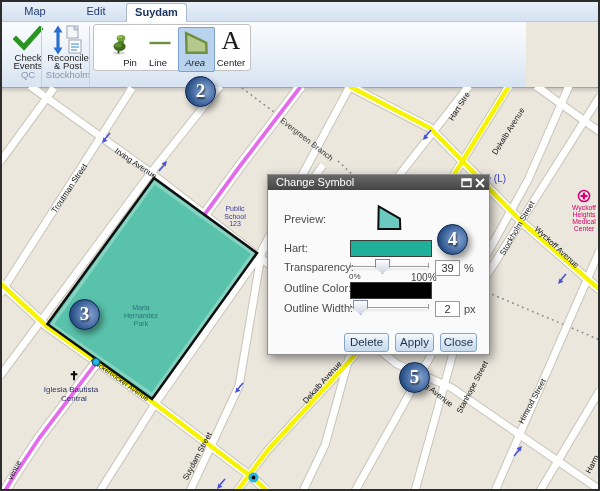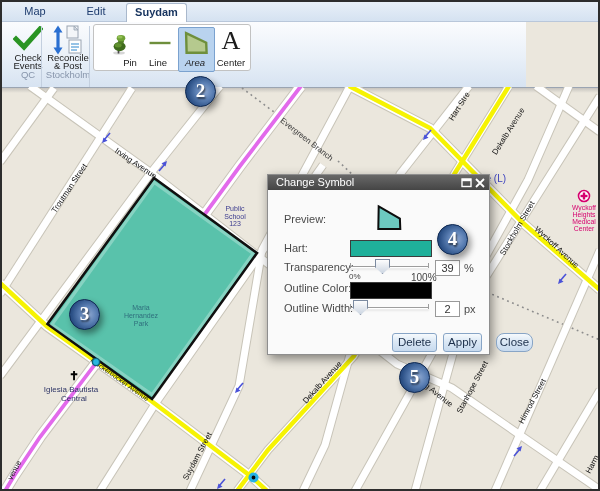--- a/index.html
+++ b/index.html
@@ -13,21 +13,21 @@
   .grplabel{position:absolute;font-size:9.5px;color:#8795ab;text-align:center;top:55px;}
   .gsep{position:absolute;top:5px;height:61px;width:1px;background:#c3cfdf;}
   .btnlabel{position:absolute;font-size:9.5px;line-height:8.3px;color:#1b1b1b;text-align:center;}
   .mpanel{position:absolute;left:91px;top:3px;width:156px;height:45px;background:#ffffff;border:1px solid #c2c2c2;border-radius:3px;}
   .areabtn{position:absolute;left:84px;top:2px;width:35px;height:43px;background:#b9d3ef;border:1px solid #7ba2cf;border-radius:2px;}
   
   .dialog{position:absolute;left:267px;top:174px;width:221px;height:179px;background:#fafafa;border:1px solid #8e8e8e;box-shadow:2px 4px 10px rgba(0,0,0,0.45);z-index:20;}
   .dtitle{position:absolute;left:0;top:0;width:100%;height:15px;background:linear-gradient(#686868,#454545);color:#fff;font-size:11px;line-height:15px;padding-left:8px;box-sizing:border-box;}
   .dlabel{position:absolute;font-size:11px;color:#4a4a4a;}
   .dinput{position:absolute;width:23px;height:14px;background:#fff;border:1px solid #999;font-size:11px;color:#333;text-align:center;line-height:14px;}
-  .dbtn{position:absolute;top:158px;height:17px;border:1px solid #88a5c6;border-radius:3px;background:linear-gradient(#f6fafd,#dbe8f5 45%,#c7daee);font-size:11.5px;color:#1c2f4a;text-align:center;line-height:17px;margin-left:48px;}
+  .dbtn{position:absolute;top:158px;height:17px;border:1px solid #88a5c6;border-radius:3px;background:linear-gradient(#f6fafd,#dbe8f5 45%,#c7daee);font-size:11.5px;color:#1c2f4a;text-align:center;line-height:17px;}
   .track{position:absolute;height:1px;background:#9d9d9d;border-bottom:1px solid #ffffff;box-shadow:0 2px 2px rgba(0,0,0,0.08);}
   .thumb{position:absolute;width:13px;height:13px;background:linear-gradient(#fdfdfd,#cdd6e2);border:1px solid #7b8aa0;clip-path:polygon(0 0,100% 0,100% 55%,50% 100%,0 55%);}
   .tick{position:absolute;width:1px;height:5px;background:#9d9d9d;}
   .swatch{position:absolute;left:82px;width:80px;height:15px;border:1px solid #3c3c3c;}
   
   .callout{position:absolute;width:29px;height:29px;border-radius:50%;
     background:radial-gradient(circle at 63% 50%, #8fa9d2 0%, #5d81b5 35%, #2c5187 70%, #1a3a69 100%);
     background-color:#2e5288;
     border:1px solid #122c55;box-shadow:3px 4px 6px rgba(0,0,0,0.40);
     color:#fff;font-family:"Liberation Serif",serif;font-weight:bold;font-size:19px;
@@ -273,21 +273,21 @@
     <div class="swatch" style="top:107px;background:#000000;"></div>
     <div class="dlabel" style="left:16px;top:127px;">Outline Width:</div>
     <div class="track" style="left:82px;top:132px;width:79px;"></div>
     <div class="tick" style="left:82px;top:129px;"></div>
     <div class="tick" style="left:160px;top:129px;"></div>
     <div class="thumb" style="left:85px;top:125px;"></div>
     <div class="dinput" style="left:167px;top:126px;">2</div>
     <div class="dlabel" style="left:196px;top:128px;">px</div>
     <div class="dbtn" style="left:76px;width:43px;">Delete</div>
     <div class="dbtn" style="left:127px;width:37px;">Apply</div>
-    <div class="dbtn" style="left:180px;width:35px;border-radius:8px;">Close</div>
+    <div class="dbtn" style="left:172px;width:35px;">Close</div>
   </div>
 
   <div class="callout" style="left:185px;top:76px;">2</div>
   <div class="callout" style="left:69px;top:299px;">3</div>
   <div class="callout" style="left:437px;top:224px;">4</div>
   <div class="callout" style="left:399px;top:362px;">5</div>
 
   <div class="frame"></div>
 
 </body></html>

